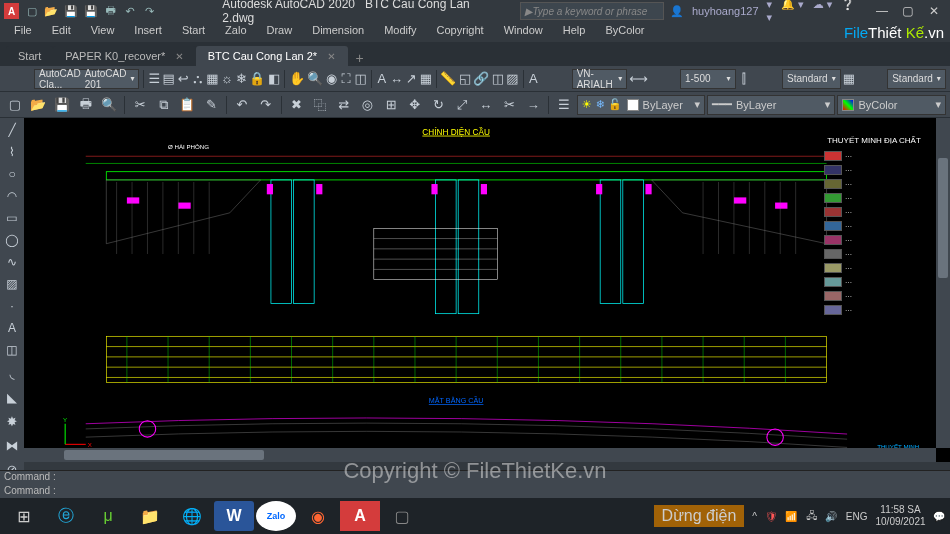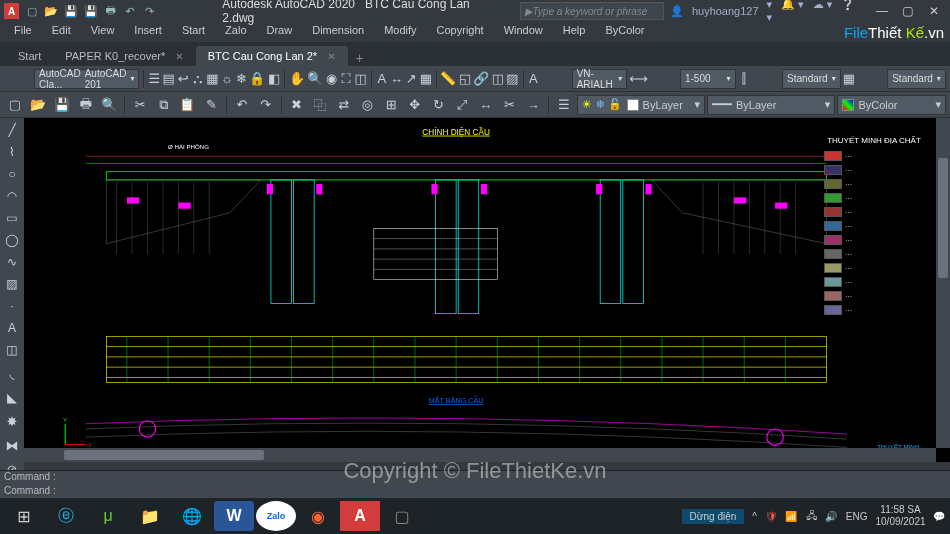--- a/index.html
+++ b/index.html
@@ -63,21 +63,21 @@
 .model-tab .mt { padding:2px 8px; font-size:10px; background:#505a64; color:#ddd; }
 .model-tab .mt.active { background:#6a737d; }
 
 
 .status { position:absolute; left:0; right:0; bottom:0; height:22px; background:#33393f; display:flex; align-items:center; padding:0 4px; gap:2px; font-size:11px; }
 .status .right { margin-left:auto; display:flex; align-items:center; gap:8px; }
 .status .sb { width:20px; height:18px; display:flex; align-items:center; justify-content:center; color:#9bb; font-size:12px; }
 .win-taskbar { position:absolute; left:0; right:0; bottom:0; height:36px; background:#1e2328; display:flex; align-items:center; padding:0 4px; gap:2px; z-index:50; }
 .win-taskbar .app { width:40px; height:30px; display:flex; align-items:center; justify-content:center; font-size:16px; }
 .win-taskbar .tray { margin-left:auto; display:flex; align-items:center; gap:8px; font-size:10px; color:#ccc; }
-.win-taskbar .btn { padding:2px 8px; background:#0c4a6e; font-size:10px; }
+.win-taskbar .btn { padding:2px 8px; background:#a16207; font-size:16px; }
 .win-taskbar .clock { text-align:center; line-height:12px; }
 
 
 .watermark { position:absolute; left:0; right:0; bottom:50px; text-align:center; font-size:22px; color:rgba(220,220,220,0.55); pointer-events:none; z-index:40; }
 .brand-logo { position:absolute; right:6px; top:24px; font-size:15px; font-weight:normal; color:#fff; z-index:30; }
 .brand-logo .a { color:#03a9f4; } .brand-logo .b { color:#fff; } .brand-logo .c { color:#aeea00; }
 
 
 .right-tools { position:absolute; right:0; top:118px; width:22px; background:#40474f; display:flex; flex-direction:column; gap:2px; padding:2px 0; height:330px; }
 .right-tools .tb { width:20px; height:20px; }

